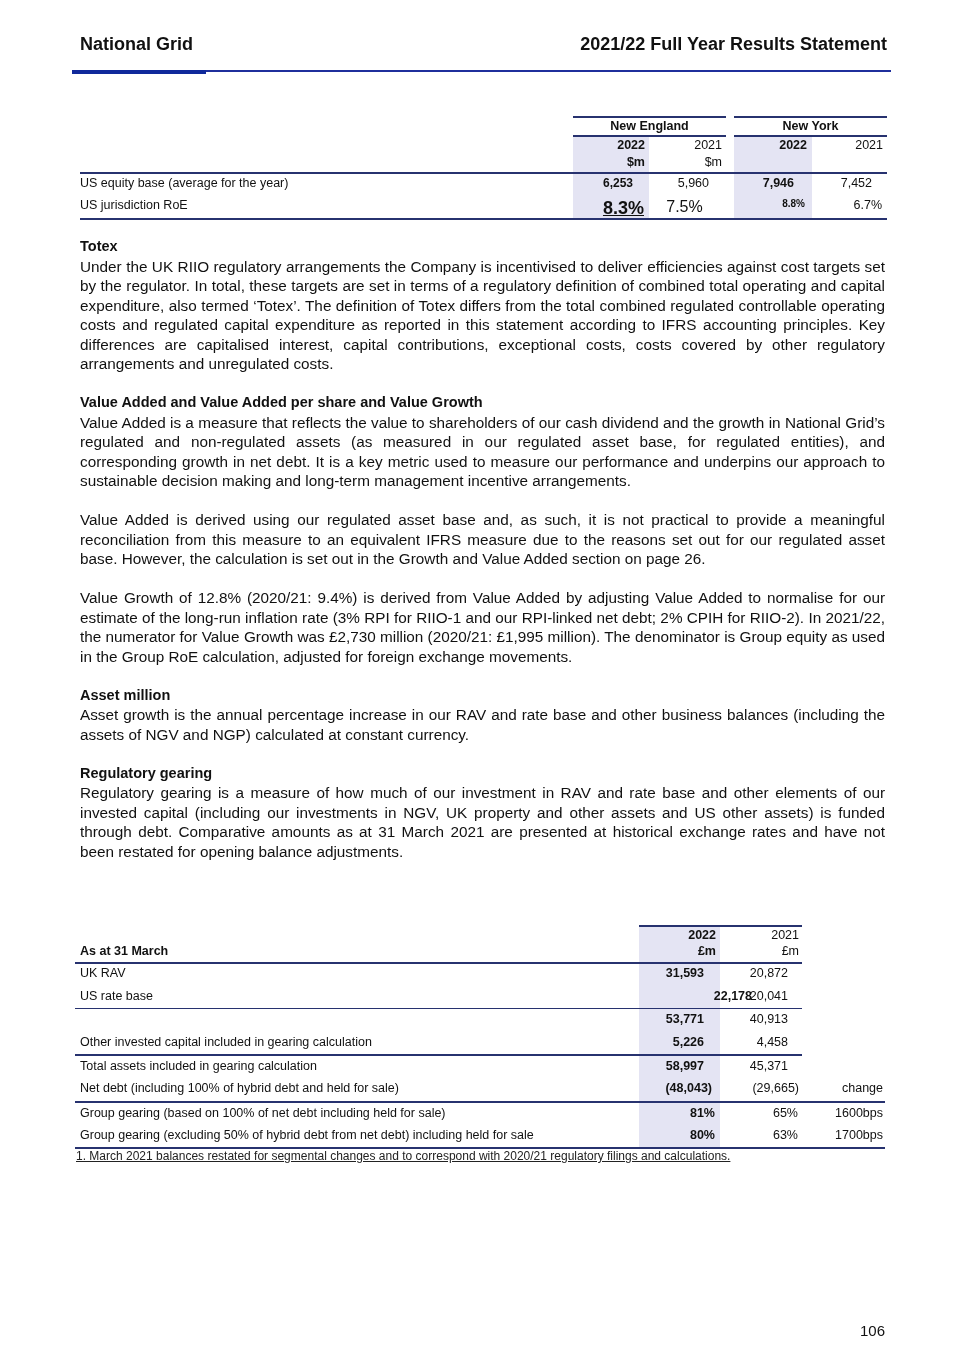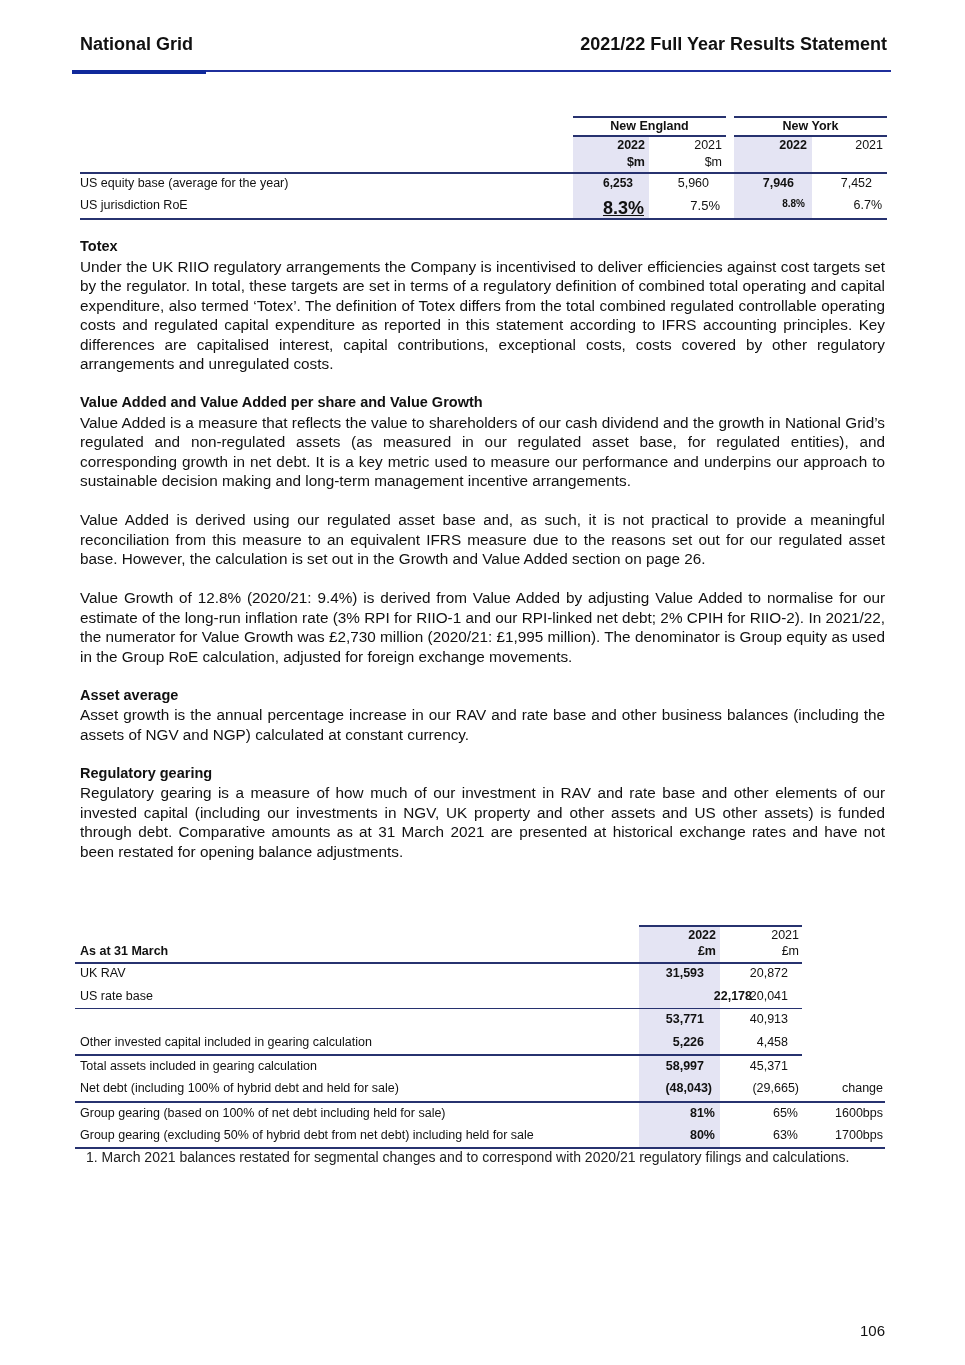--- a/index.html
+++ b/index.html
@@ -14,21 +14,21 @@
   .shade { background: #e4e4f3; }
   .bline { position: absolute; height: 2px; background: #27326f; }
 
   
   .body { position: absolute; left: 80px; top: 237px; width: 805px; font-size: 15.3px; line-height: 19.5px; }
   .body h3 { font-size: 14.5px; font-weight: bold; line-height: 19.5px; }
   .body p { text-align: justify; margin-bottom: 19.5px; }
   .body p.nomb { margin-bottom: 4px; }
   .lbl { position: absolute; left: 80px; white-space: nowrap; }
   .page-num { position: absolute; right: 80px; top: 1322px; font-size: 15px; }
-  .footnote { position: absolute; left: 86px; top: 1149px; font-size: 14px; color: #222; white-space: nowrap; }
+  .footnote { position: absolute; left: 76px; top: 1149px; font-size: 12px; color: #222; white-space: nowrap; text-decoration: underline; }
   .b { font-weight: bold; }
 </style>
 </head>
 <body>
 
 <div class="hdr-left">National Grid</div>
 <div class="hdr-right">2021/22 Full Year Results Statement</div>
 <div class="hdr-line"></div>
 <div class="hdr-thick"></div>
 
@@ -54,37 +54,37 @@
   <div class="bline" style="left:80px;top:172px;width:807px;"></div>
 
   <div class="lbl" style="top:176px;font-size:12.5px;">US equity base (average for the year)</div>
   <div class="cell b" style="left:573px;top:176px;width:60px;font-size:12px;">6,253</div>
   <div class="cell" style="left:649px;top:176px;width:60px;font-size:12.5px;">5,960</div>
   <div class="cell b" style="left:734px;top:176px;width:60px;font-size:12.5px;">7,946</div>
   <div class="cell" style="left:812px;top:176px;width:60px;font-size:12.5px;">7,452</div>
 
   <div class="lbl" style="top:198px;font-size:12.5px;">US jurisdiction RoE</div>
   <div class="cell b" style="left:573px;top:198px;width:71px;font-size:18px;text-decoration:underline;">8.3%</div>
-  <div class="cell" style="left:649px;top:198px;width:71px;font-size:13px;">7.5%</div>
+  <div class="cell" style="left:649px;top:198px;width:71px;font-size:16px;text-align:center;">7.5%</div>
   <div class="cell b" style="left:734px;top:198px;width:71px;font-size:10px;">8.8%</div>
   <div class="cell" style="left:812px;top:198px;width:70px;font-size:12.5px;">6.7%</div>
 
   <div class="bline" style="left:80px;top:218px;width:807px;"></div>
 </div>
 
 <div class="body">
   <h3>Totex</h3>
   <p>Under the UK RIIO regulatory arrangements the Company is incentivised to deliver efficiencies against cost targets set by the regulator. In total, these targets are set in terms of a regulatory definition of combined total operating and capital expenditure, also termed ‘Totex’. The definition of Totex differs from the total combined regulated controllable operating costs and regulated capital expenditure as reported in this statement according to IFRS accounting principles. Key differences are capitalised interest, capital contributions, exceptional costs, costs covered by other regulatory arrangements and unregulated costs.</p>
 
   <h3>Value Added and Value Added per share and Value Growth</h3>
   <p>Value Added is a measure that reflects the value to shareholders of our cash dividend and the growth in National Grid’s regulated and non-regulated assets (as measured in our regulated asset base, for regulated entities), and corresponding growth in net debt. It is a key metric used to measure our performance and underpins our approach to sustainable decision making and long-term management incentive arrangements.</p>
   <p>Value Added is derived using our regulated asset base and, as such, it is not practical to provide a meaningful reconciliation from this measure to an equivalent IFRS measure due to the reasons set out for our regulated asset base. However, the calculation is set out in the Growth and Value Added section on page 26.</p>
   <p>Value Growth of 12.8% (2020/21: 9.4%) is derived from Value Added by adjusting Value Added to normalise for our estimate of the long-run inflation rate (3% RPI for RIIO-1 and our RPI-linked net debt; 2% CPIH for RIIO-2). In 2021/22, the numerator for Value Growth was £2,730 million (2020/21: £1,995 million). The denominator is Group equity as used in the Group RoE calculation, adjusted for foreign exchange movements.</p>
 
-  <h3>Asset average</h3>
+  <h3>Asset million</h3>
   <p>Asset growth is the annual percentage increase in our RAV and rate base and other business balances (including the assets of NGV and NGP) calculated at constant currency.</p>
 
   <h3>Regulatory gearing</h3>
   <p class="nomb">Regulatory gearing is a measure of how much of our investment in RAV and rate base and other elements of our invested capital (including our investments in NGV, UK property and other assets and US other assets) is funded through debt. Comparative amounts as at 31 March 2021 are presented at historical exchange rates and have not been restated for opening balance adjustments.</p>
 </div>
 
 <div style="font-size:12.5px;">
   <div class="shade" style="position:absolute;left:639px;top:926px;width:81px;height:222px;"></div>
   <div class="bline" style="left:639px;top:925px;width:163px;"></div>
 

